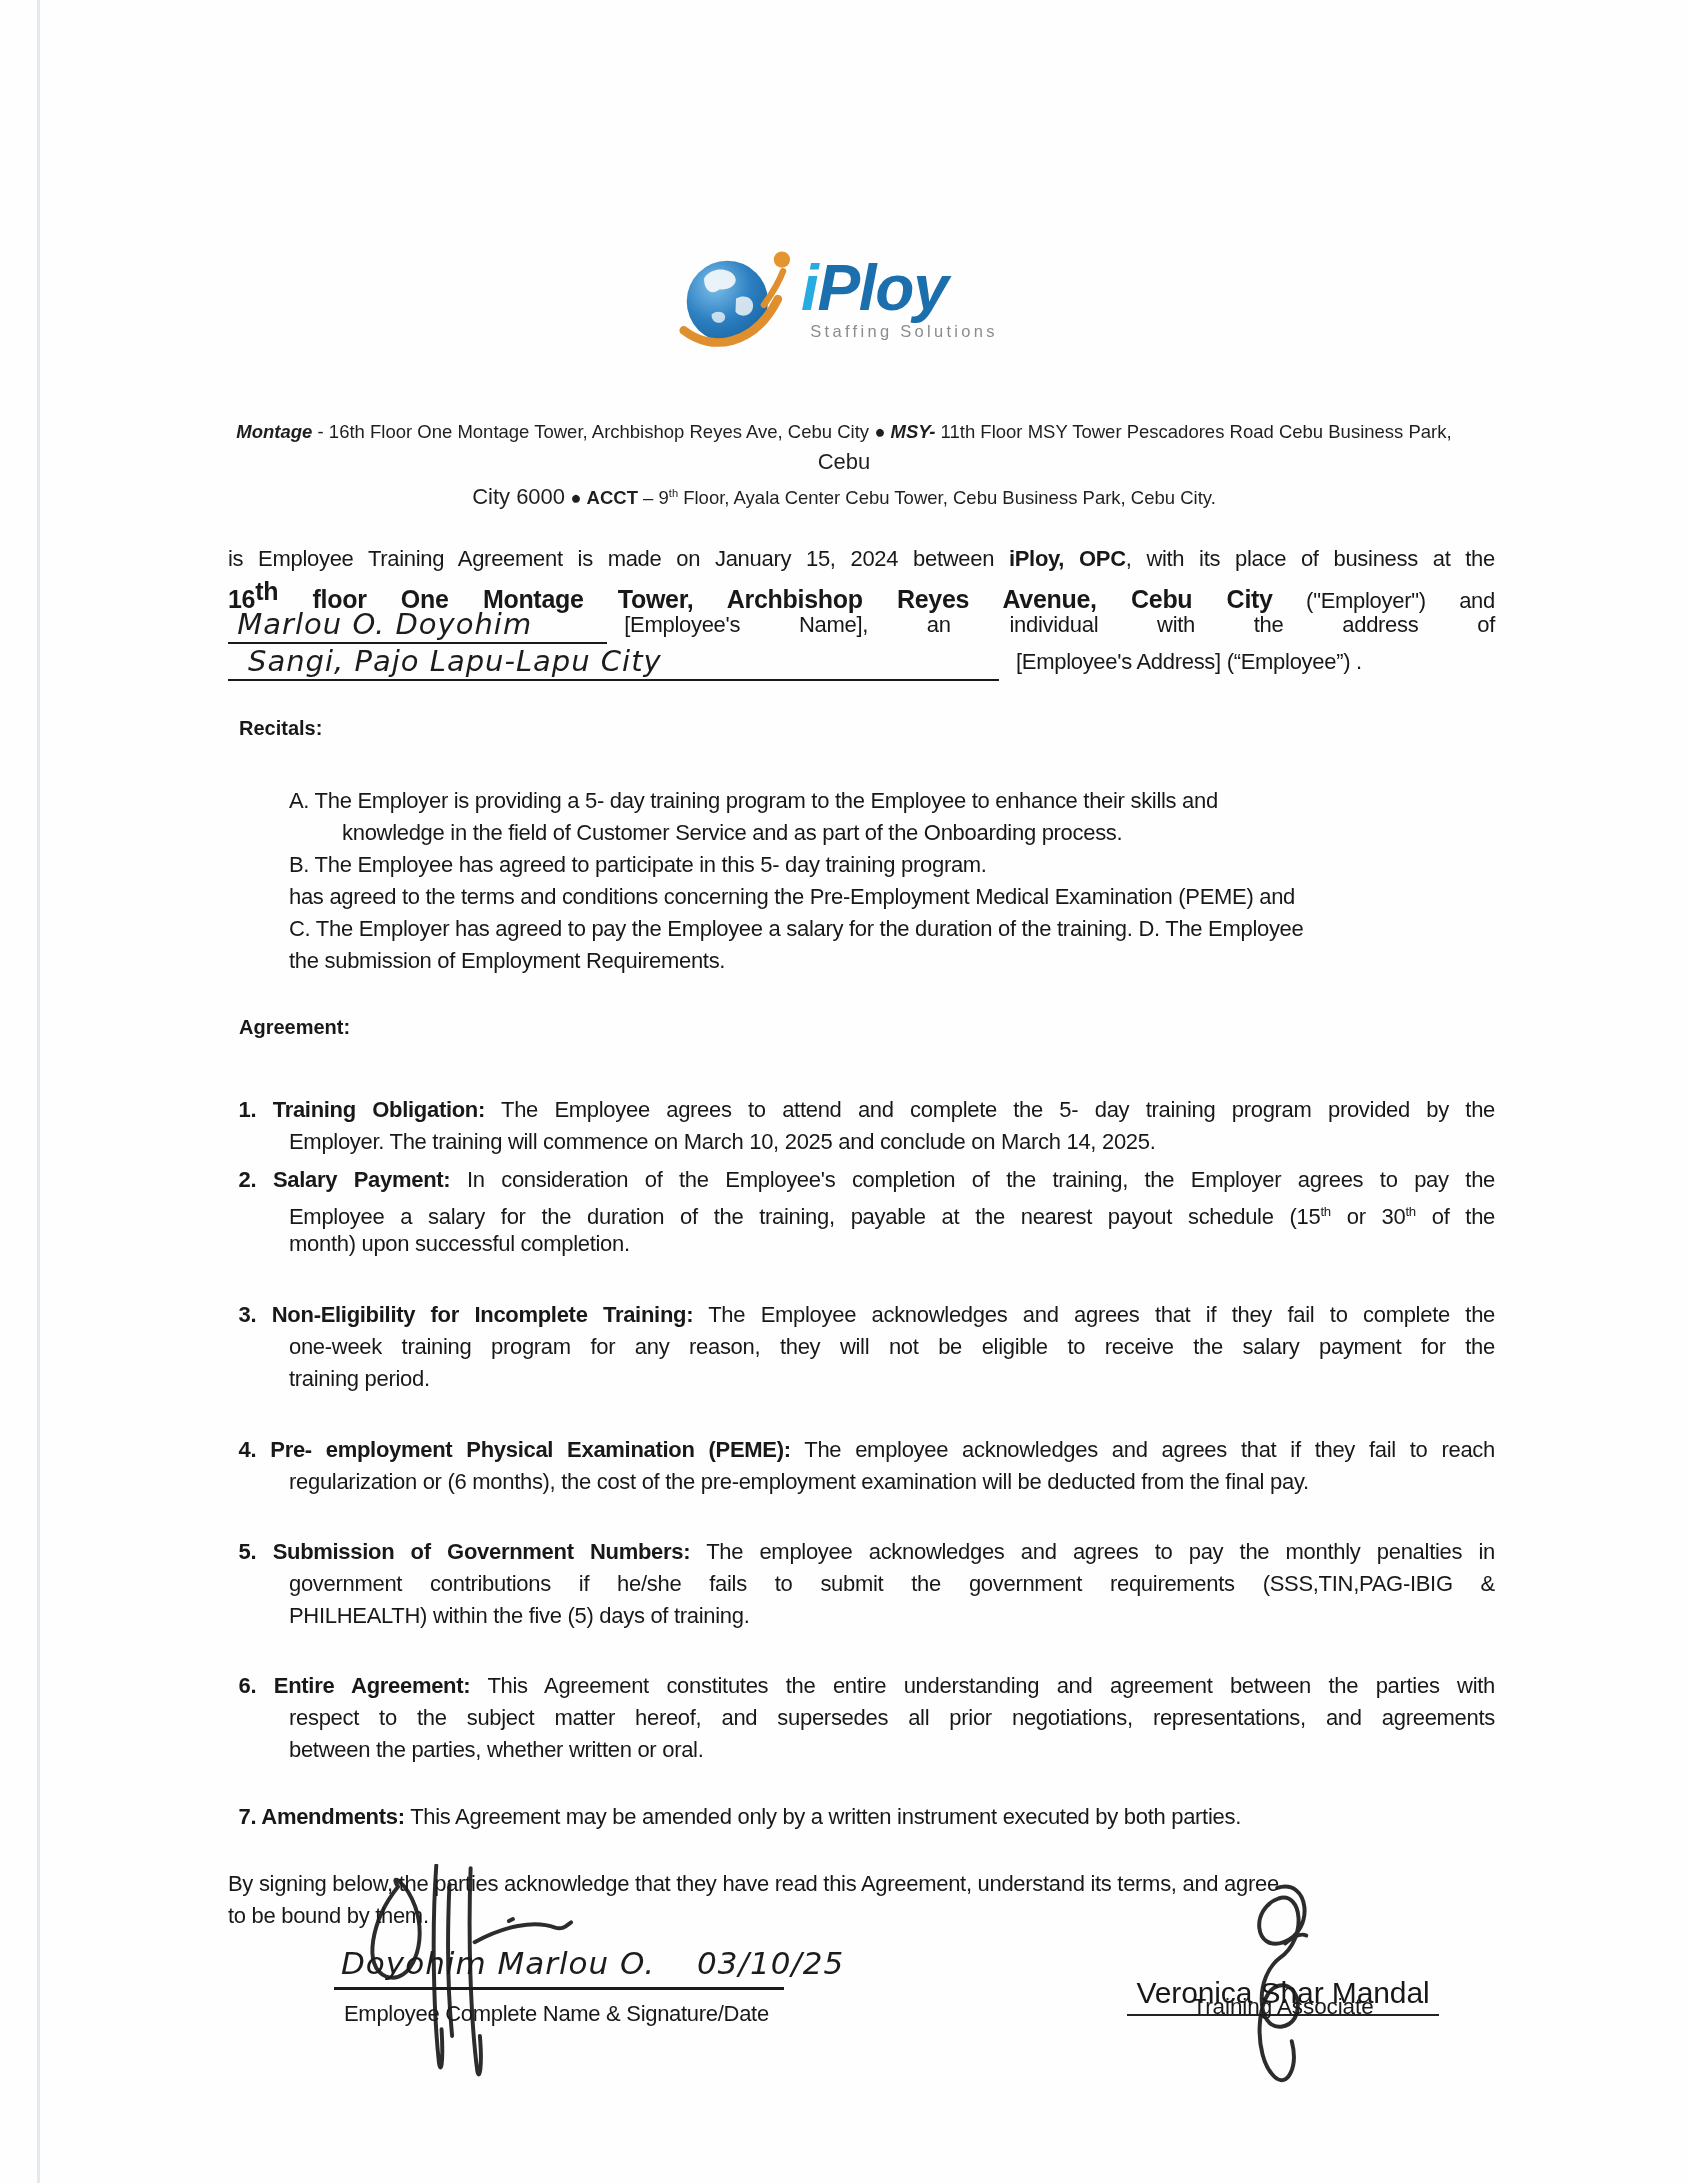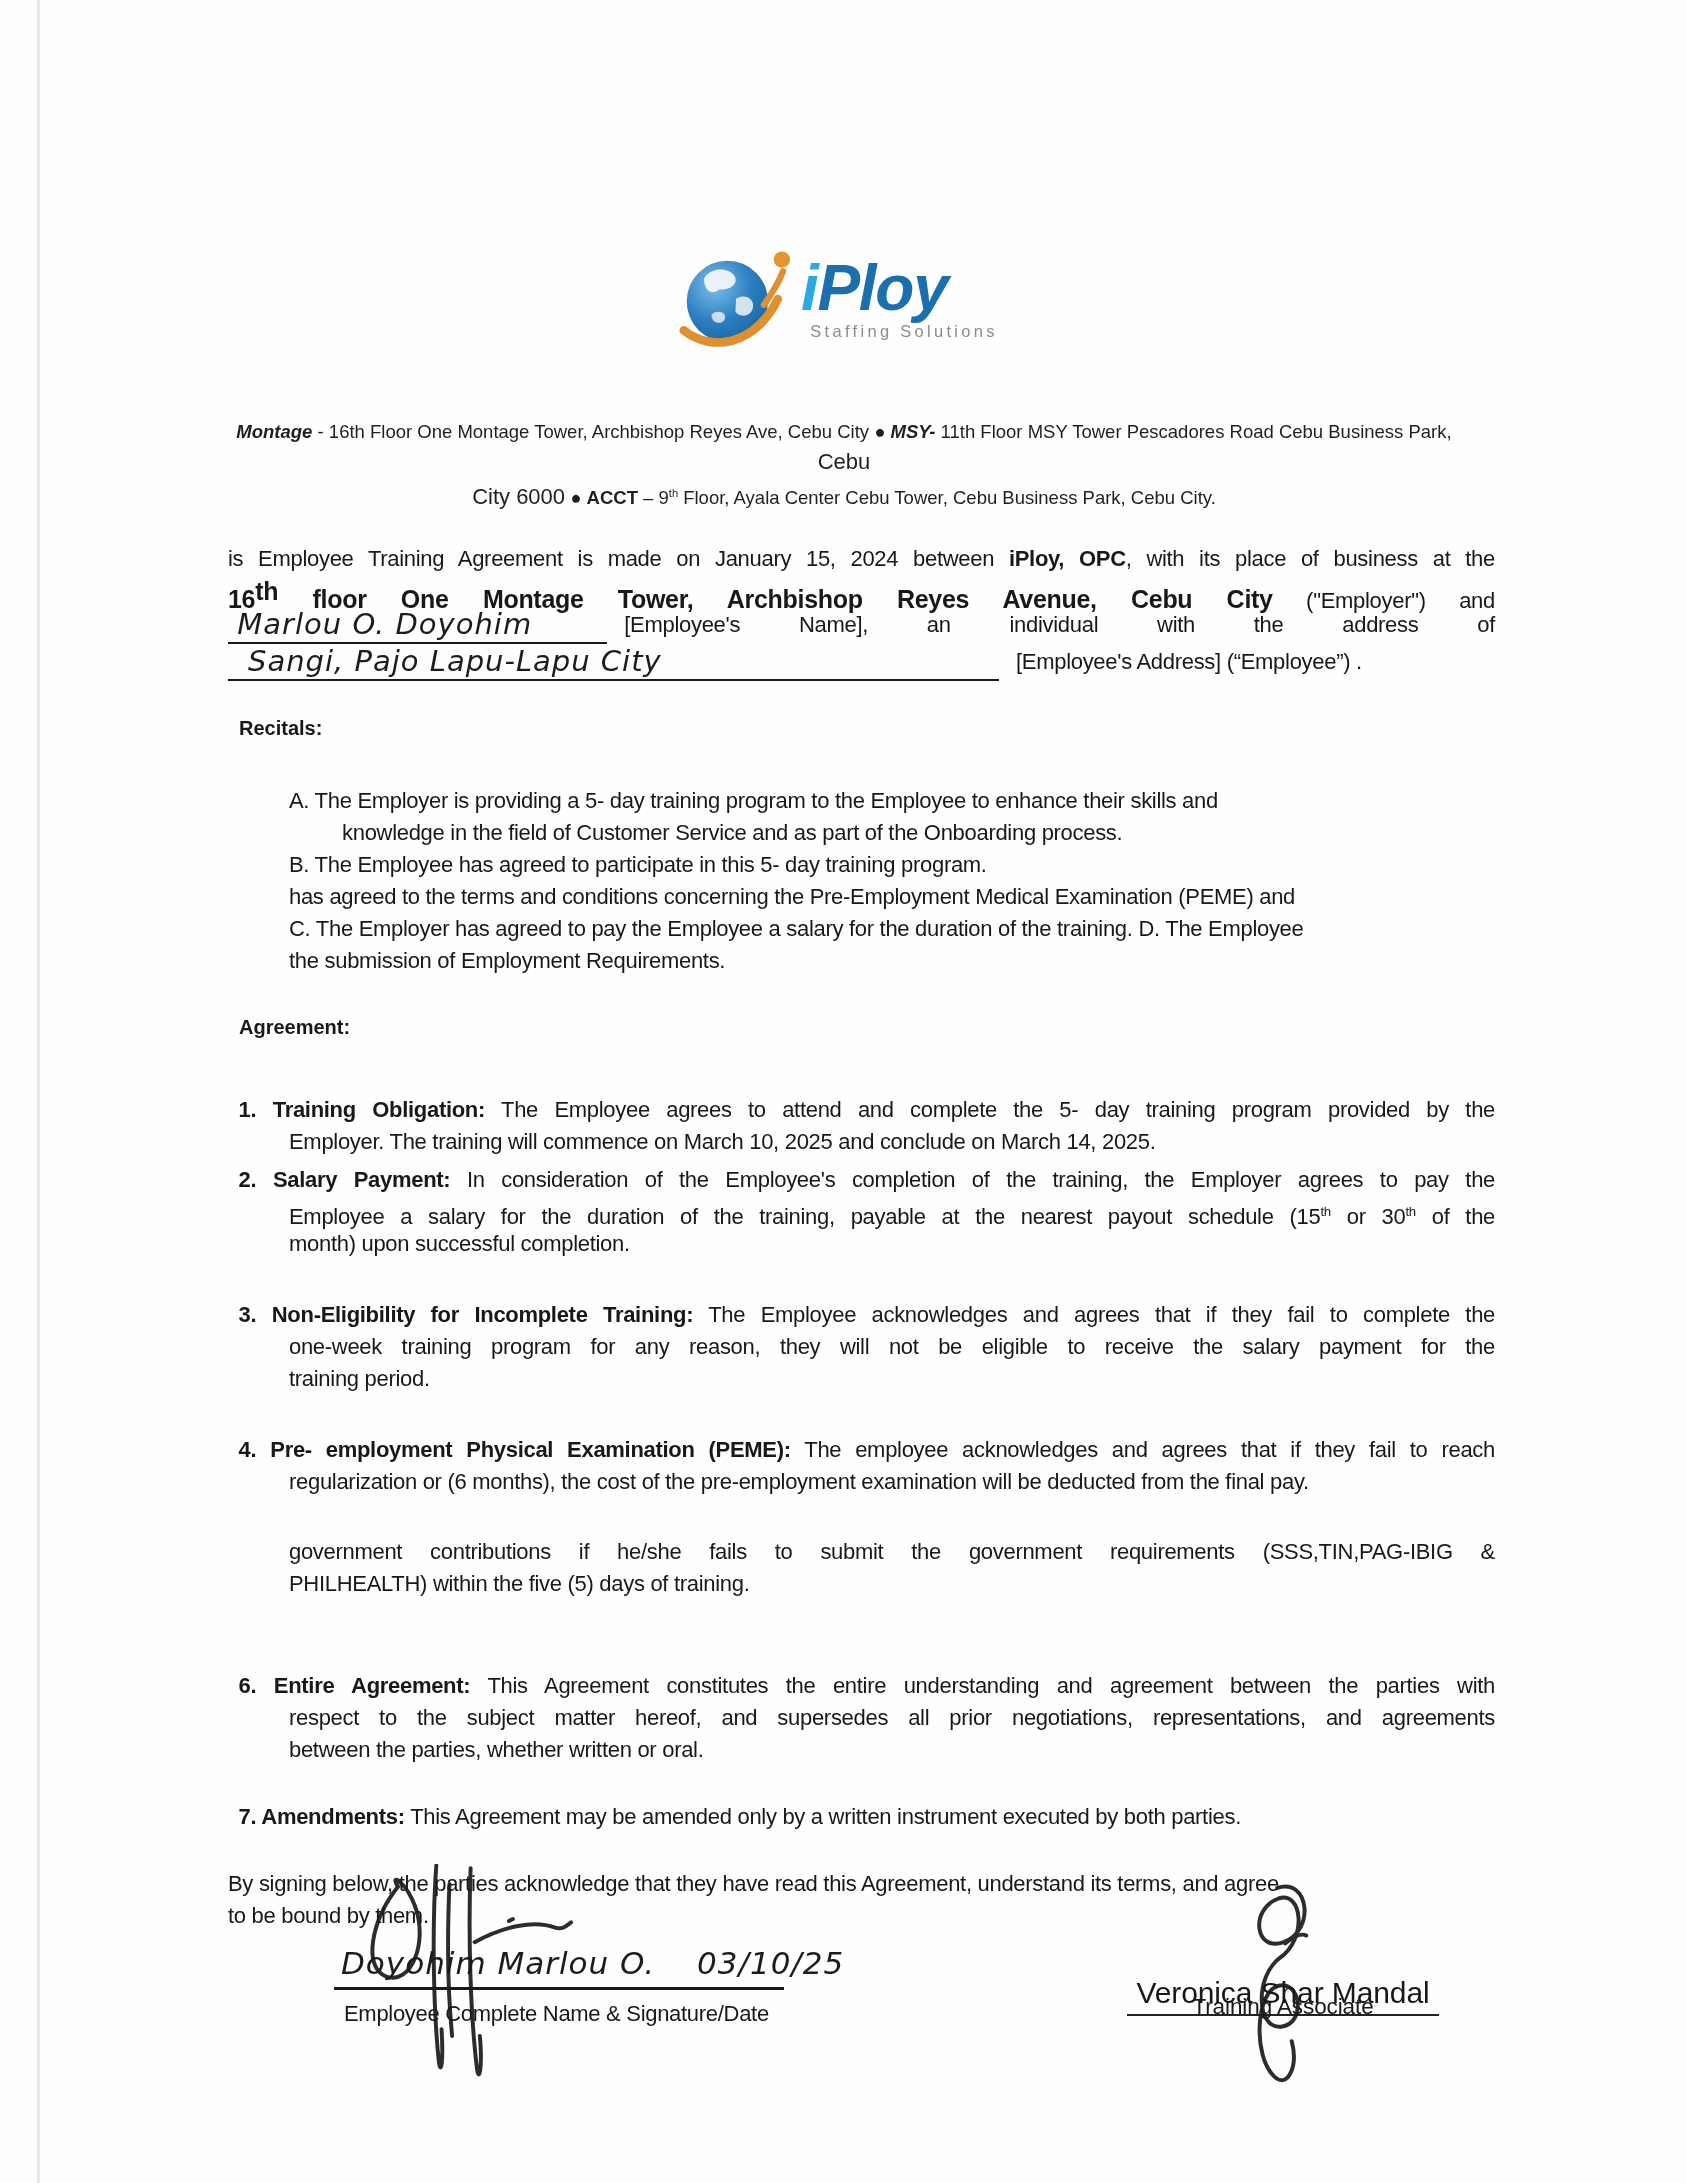--- a/index.html
+++ b/index.html
@@ -127,20 +127,21 @@
     <div class="line jline i2"><span>one-week training program for any reason, they will not be eligible to receive the salary payment for the</span></div>
     <div class="line i2">training period.</div>
   </div>
 
   <div class="sect" style="top:1434px;">
     <div class="line jline i1"><span class="b">4. Pre- employment Physical Examination (PEME):</span><span> The employee acknowledges and agrees that if they fail to reach</span></div>
     <div class="line i2">regularization or (6 months), the cost of the pre-employment examination will be deducted from the final pay.</div>
   </div>
 
   <div class="sect" style="top:1536px;">
+    <div class="line jline i1"><span class="b">5. Submission of Government Numbers:</span><span> The employee acknowledges and agrees to pay the monthly penalties in</span></div>
     <div class="line jline i2"><span>government contributions if he/she fails to submit the government requirements (SSS,TIN,PAG-IBIG &amp;</span></div>
     <div class="line i2">PHILHEALTH) within the five (5) days of training.</div>
   </div>
 
   <div class="sect" style="top:1670px;">
     <div class="line jline i1"><span class="b">6. Entire Agreement:</span><span> This Agreement constitutes the entire understanding and agreement between the parties with</span></div>
     <div class="line jline i2"><span>respect to the subject matter hereof, and supersedes all prior negotiations, representations, and agreements</span></div>
     <div class="line i2">between the parties, whether written or oral.</div>
   </div>
 

